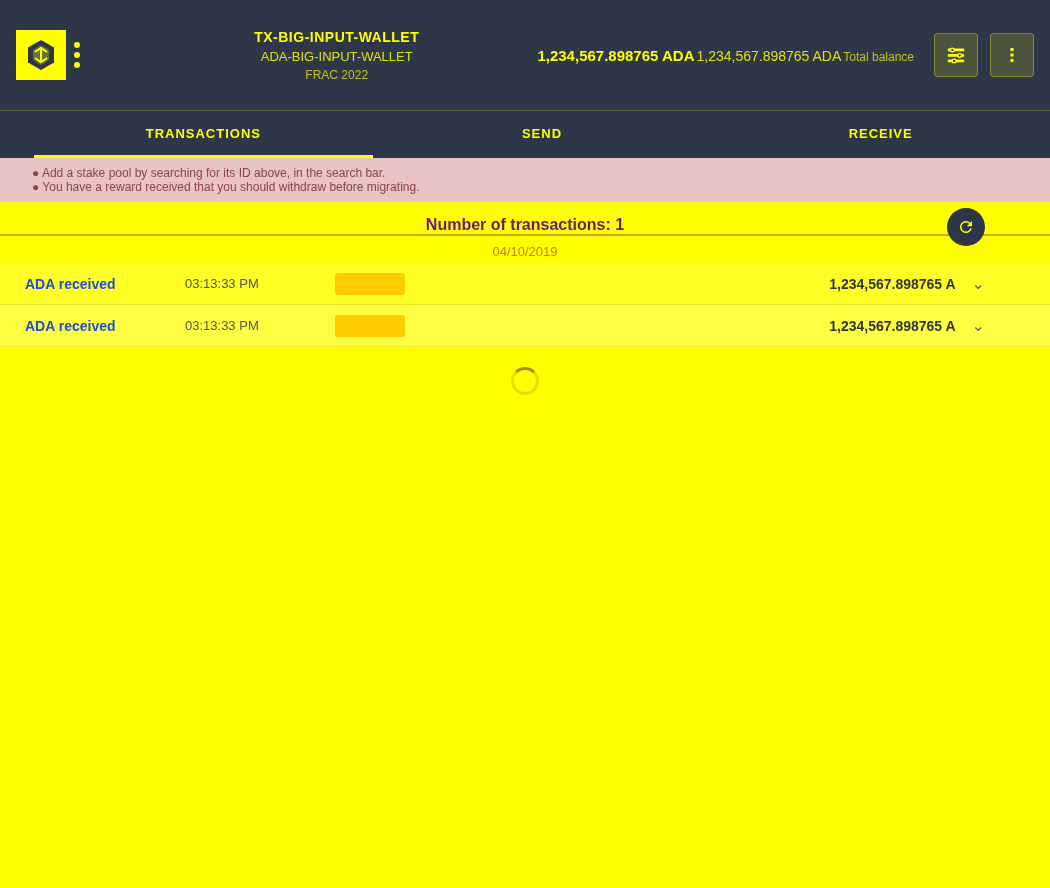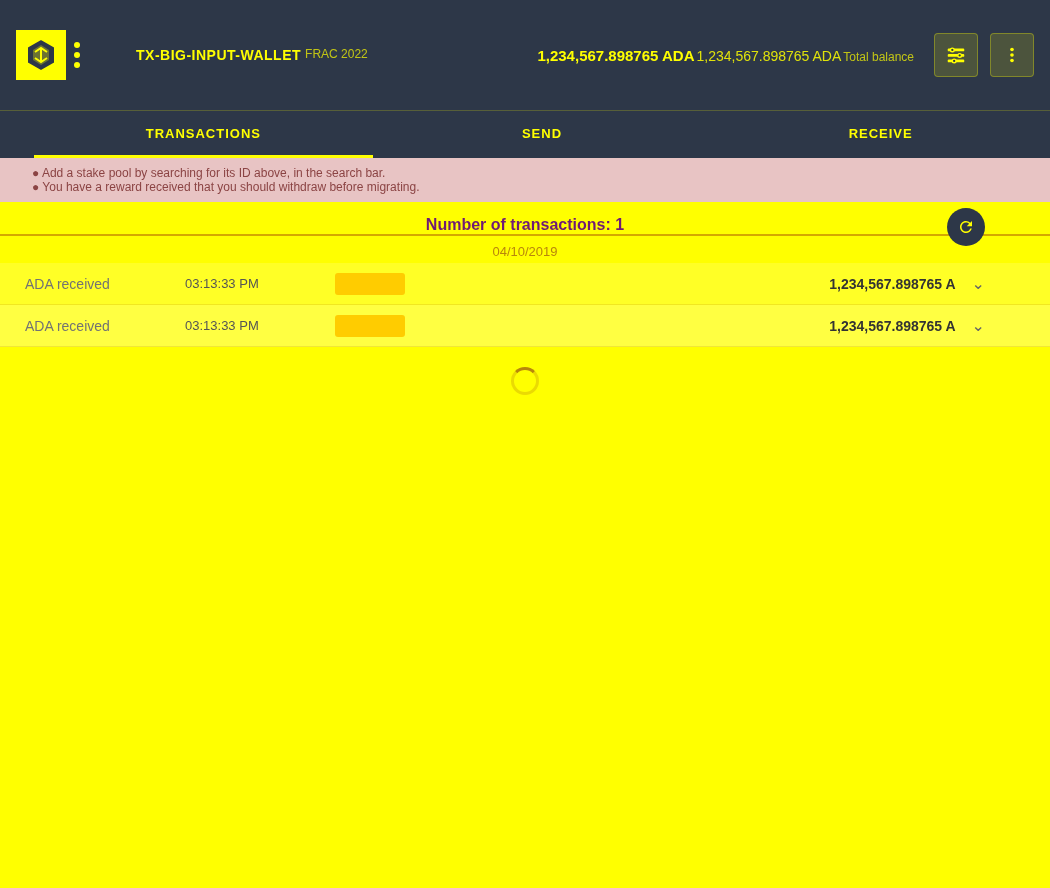--- a/index.html
+++ b/index.html
@@ -51,21 +51,23 @@
       height: 6px;
       border-radius: 50%;
       background: #ffff00;
       display: block;
     }
 
     .wallet-info {
       flex: 1;
       padding-left: 20px;
       display: flex;
+      flex-direction: column;
       gap: 4px;
+      align-items: center;
     }
 
     .wallet-name-primary {
       color: #ffff00;
       font-size: 14px;
       font-weight: 600;
       letter-spacing: 0.5px;
     }
 
     .wallet-name-secondary {
@@ -221,23 +223,23 @@
     .tx-row:nth-child(odd) {
       background: rgba(255,255,255,0.15);
     }
 
     .tx-row:nth-child(even) {
       background: rgba(255,255,220,0.3);
     }
 
     .tx-type {
       width: 160px;
-      color: #737373;
+      color: #1d4ed8;
       font-size: 14px;
-      font-weight: 400;
+      font-weight: 700;
     }
 
     .tx-time {
       width: 150px;
       color: #555;
       font-size: 13px;
     }
 
     .tx-tag {
       width: 70px;
@@ -300,20 +302,21 @@
     </div>
     <div class="logo-dots">
       <span></span>
         <span></span>
         <span></span>
     </div>
   </div>
 
   <div class="wallet-info">
     <div class="wallet-name-primary">TX-BIG-INPUT-WALLET</div>
+    <div class="wallet-name-secondary">ADA-BIG-INPUT-WALLET</div>
     <div class="wallet-era">FRAC 2022</div>
   </div>
 
   <div class="balance-area">
     <div class="balance-primary">1,234,567.898765 ADA</div>
     <div class="balance-secondary">1,234,567.898765 ADA</div>
     <div class="balance-label">Total balance</div>
   </div>
 
   <div class="header-actions">

